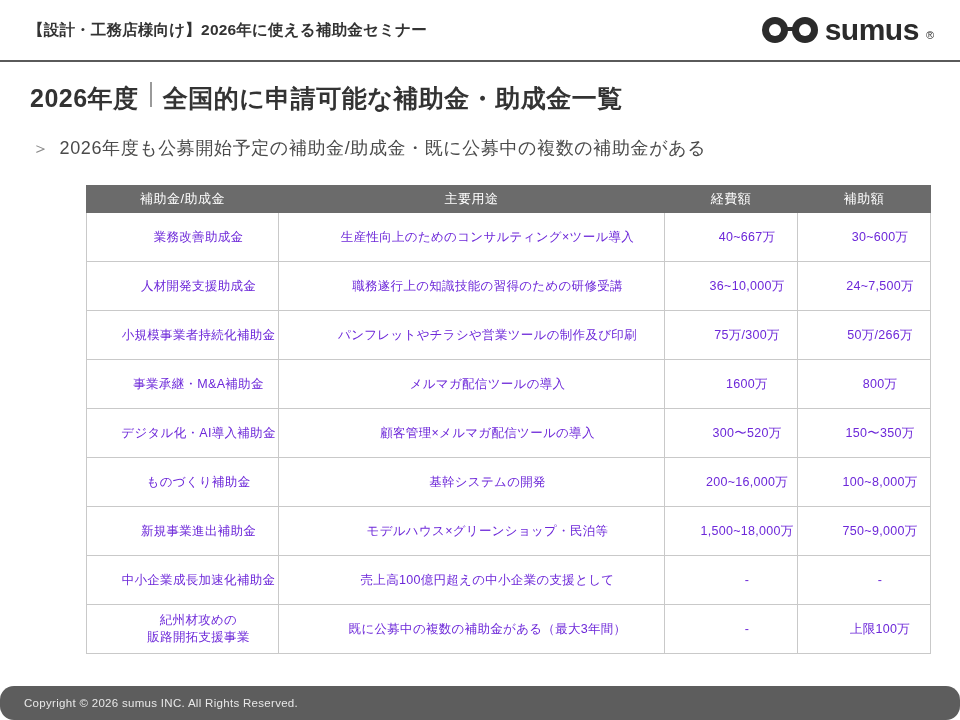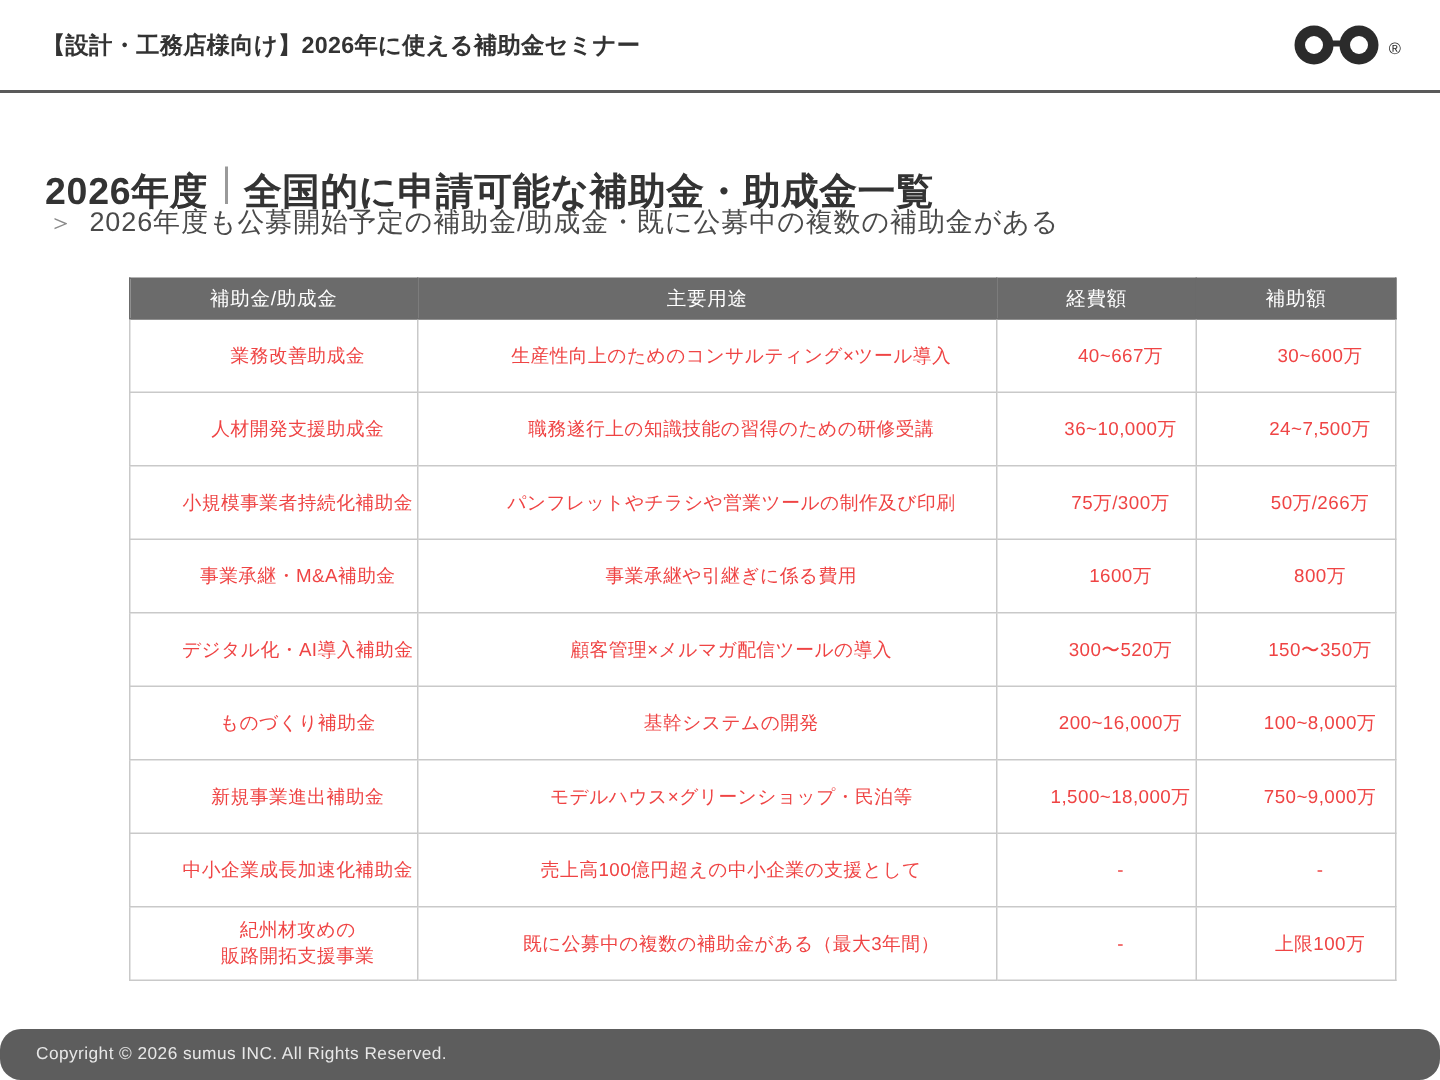--- a/index.html
+++ b/index.html
@@ -90,21 +90,20 @@
   .slide-title {
     position: absolute;
     top: 82px;
     left: 30px;
     font-size: 25px;
     font-weight: bold;
     color: #333333;
     letter-spacing: 0.5px;
     display: flex;
     align-items: flex-start;
-    margin-top: 29px;
   }
   .slide-title .bar {
     display: inline-block;
     width: 2px;
     height: 25px;
     background: #9a9a9a;
     margin: 0 11px;
   }
   .subtitle {
     position: absolute;
@@ -141,21 +140,21 @@
     font-size: 13px;
     font-weight: normal;
     height: 27px;
     border: 1px solid #6b6b6b;
     text-align: center;
     letter-spacing: 0.5px;
   }
   table.grants td {
     border: 1px solid #c9c9c9;
     font-size: 12.5px;
-    color: #ef4444;
+    color: #6d28d9;
     text-align: center;
     height: 49px;
     letter-spacing: 0.3px;
     line-height: 1.35;
     padding-left: 32px;
   }
   col.c-name { width: 192px; }
   col.c-use  { width: 386px; }
   col.c-cost { width: 133px; }
   col.c-amt  { width: 133px; }
@@ -187,20 +186,21 @@
 <div class="slide">
 
   <div class="header">
     <div class="header-title">【設計・工務店様向け】2026年に使える補助金セミナー</div>
     <div class="logo-wrap">
       <span class="logo-glasses">
         <span class="lens left"></span>
         <span class="bridge"></span>
         <span class="lens right"></span>
       </span>
+      <span class="logo-text">sumus</span>
       <span class="logo-r">®</span>
     </div>
   </div>
 
   <div class="slide-title">
     <span>2026年度</span>
     <span class="bar"></span>
     <span>全国的に申請可能な補助金・助成金一覧</span>
   </div>
 
@@ -239,21 +239,21 @@
           <td>24~7,500万</td>
         </tr>
         <tr>
           <td class="name-cell">小規模事業者持続化補助金</td>
           <td class="use-cell">パンフレットやチラシや営業ツールの制作及び印刷</td>
           <td>75万/300万</td>
           <td>50万/266万</td>
         </tr>
         <tr>
           <td class="name-cell">事業承継・M&amp;A補助金</td>
-          <td class="use-cell">事業承継や引継ぎに係る費用</td>
+          <td class="use-cell">メルマガ配信ツールの導入</td>
           <td>1600万</td>
           <td>800万</td>
         </tr>
         <tr>
           <td class="name-cell">デジタル化・AI導入補助金</td>
           <td class="use-cell">顧客管理×メルマガ配信ツールの導入</td>
           <td>300〜520万</td>
           <td>150〜350万</td>
         </tr>
         <tr>

